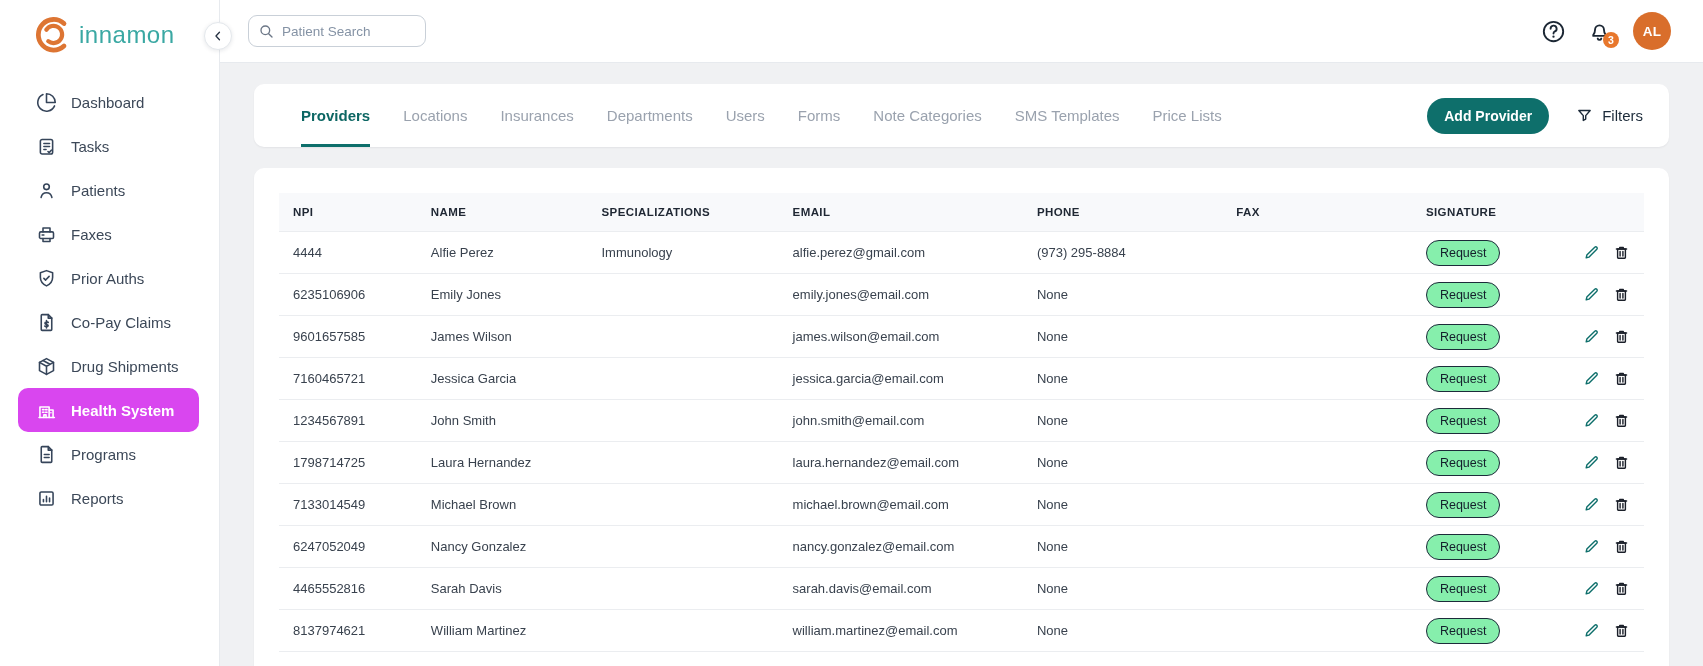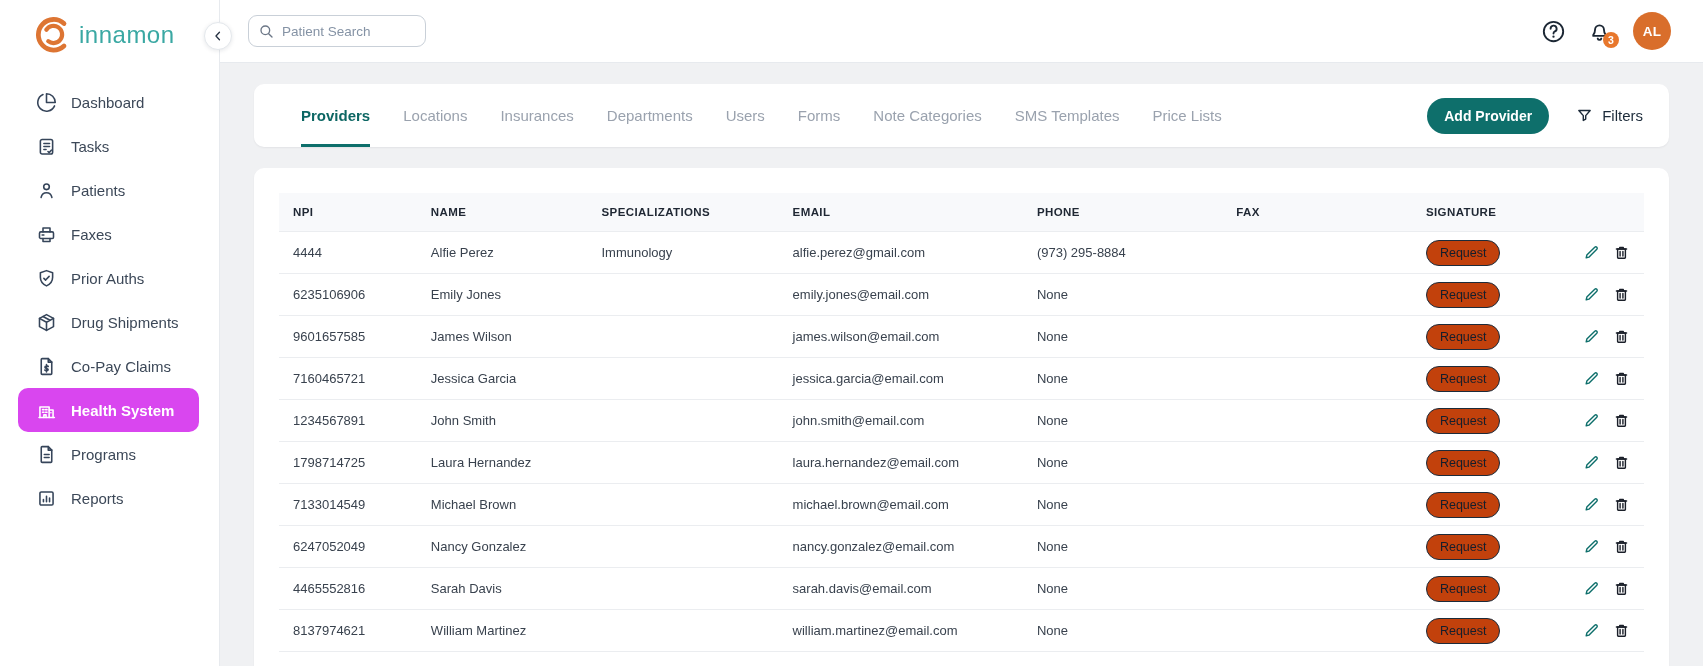--- a/index.html
+++ b/index.html
@@ -66,21 +66,21 @@
   table { width:100%; border-collapse:collapse; table-layout:fixed; }
   col.c-npi{width:10.1%} col.c-name{width:12.5%} col.c-spec{width:14%} col.c-email{width:17.9%}
   col.c-phone{width:14.6%} col.c-fax{width:13.9%} col.c-sig{width:10.5%} col.c-act{width:6.5%}
   thead tr { background:#f8f9fb; }
   th { text-align:left; font-size:11.5px; font-weight:700; color:#1f2733; letter-spacing:.4px;
        padding:13px 8px 13px 14px; white-space:nowrap; }
   tbody td { font-size:13px; color:#39424e; padding:0 8px 0 14px; height:42px; border-bottom:1px solid #ebedf0;
              white-space:nowrap; overflow:hidden; }
   tbody tr:first-child td { border-top:1px solid #ebedf0; }
   .request-btn { border:1.5px solid #1c2b3a; border-radius:15px; padding:5px 13px; font-size:12.5px; color:#141e2c;
-                 background:#c2410c; cursor:pointer; font-family:"Liberation Sans",sans-serif; }
+                 background:#86efac; cursor:pointer; font-family:"Liberation Sans",sans-serif; }
   .row-actions { display:flex; gap:13px; justify-content:flex-end; align-items:center; padding-right:6px; }
   .act-icon { background:none; border:none; padding:0; cursor:pointer; display:flex; }
   .act-icon svg { width:17px; height:17px; }
   .act-edit { color:#0e6f6b; }
   .act-delete { color:#1a1f29; }
 </style>
 </head>
 <body>
 
 <div class="app">
@@ -146,36 +146,36 @@
               <path d="M12 3l7 2.4v5.1c0 4.5-2.8 7.9-7 9.9-4.2-2-7-5.4-7-9.9V5.4z"></path>
               <path d="M9 11.8l2 2 4-4.2"></path>
             </svg>
           </span>
           <span class="side-label">Prior Auths</span>
         </div>
 
         <div class="side-item">
           <span class="side-icon">
             <svg viewBox="0 0 24 24" fill="none" stroke="currentColor" stroke-width="1.8" stroke-linecap="round" stroke-linejoin="round">
-              <path d="M12 3l8 4.3v9.4L12 21l-8-4.3V7.3z"></path>
-              <path d="M4 7.3l8 4.4 8-4.4M12 11.7V21M8 5.2l8 4.3"></path>
-            </svg>
-          </span>
-          <span class="side-label">Drug Shipments</span>
-        </div>
-
-        <div class="side-item">
-          <span class="side-icon">
-            <svg viewBox="0 0 24 24" fill="none" stroke="currentColor" stroke-width="1.8" stroke-linecap="round" stroke-linejoin="round">
               <path d="M7 3h7l4 4v13a1 1 0 0 1-1 1H7a1 1 0 0 1-1-1V4a1 1 0 0 1 1-1z"></path>
               <path d="M14 3v4h4"></path>
               <path d="M12 9.8v8.4M14 12c-.6-1-3.8-1.1-3.8.8 0 1.9 3.9.9 3.7 2.9-.2 1.6-3 1.5-3.9.4"></path>
             </svg>
           </span>
           <span class="side-label">Co-Pay Claims</span>
+        </div>
+
+        <div class="side-item">
+          <span class="side-icon">
+            <svg viewBox="0 0 24 24" fill="none" stroke="currentColor" stroke-width="1.8" stroke-linecap="round" stroke-linejoin="round">
+              <path d="M12 3l8 4.3v9.4L12 21l-8-4.3V7.3z"></path>
+              <path d="M4 7.3l8 4.4 8-4.4M12 11.7V21M8 5.2l8 4.3"></path>
+            </svg>
+          </span>
+          <span class="side-label">Drug Shipments</span>
         </div>
 
         <div class="side-item active">
           <span class="side-icon">
             <svg viewBox="0 0 24 24" fill="none" stroke="currentColor" stroke-width="1.8" stroke-linecap="round" stroke-linejoin="round">
               <path d="M4.5 20V8h10.5v12"></path>
               <path d="M15 11.5h4.5V20"></path>
               <path d="M3.5 20h17.5"></path>
               <path d="M7.5 11h1.6M11 11h1.6M7.5 14h1.6M11 14h1.6M17 14.5h.1"></path>
               <path d="M9 20v-3h2.5v3"></path>

